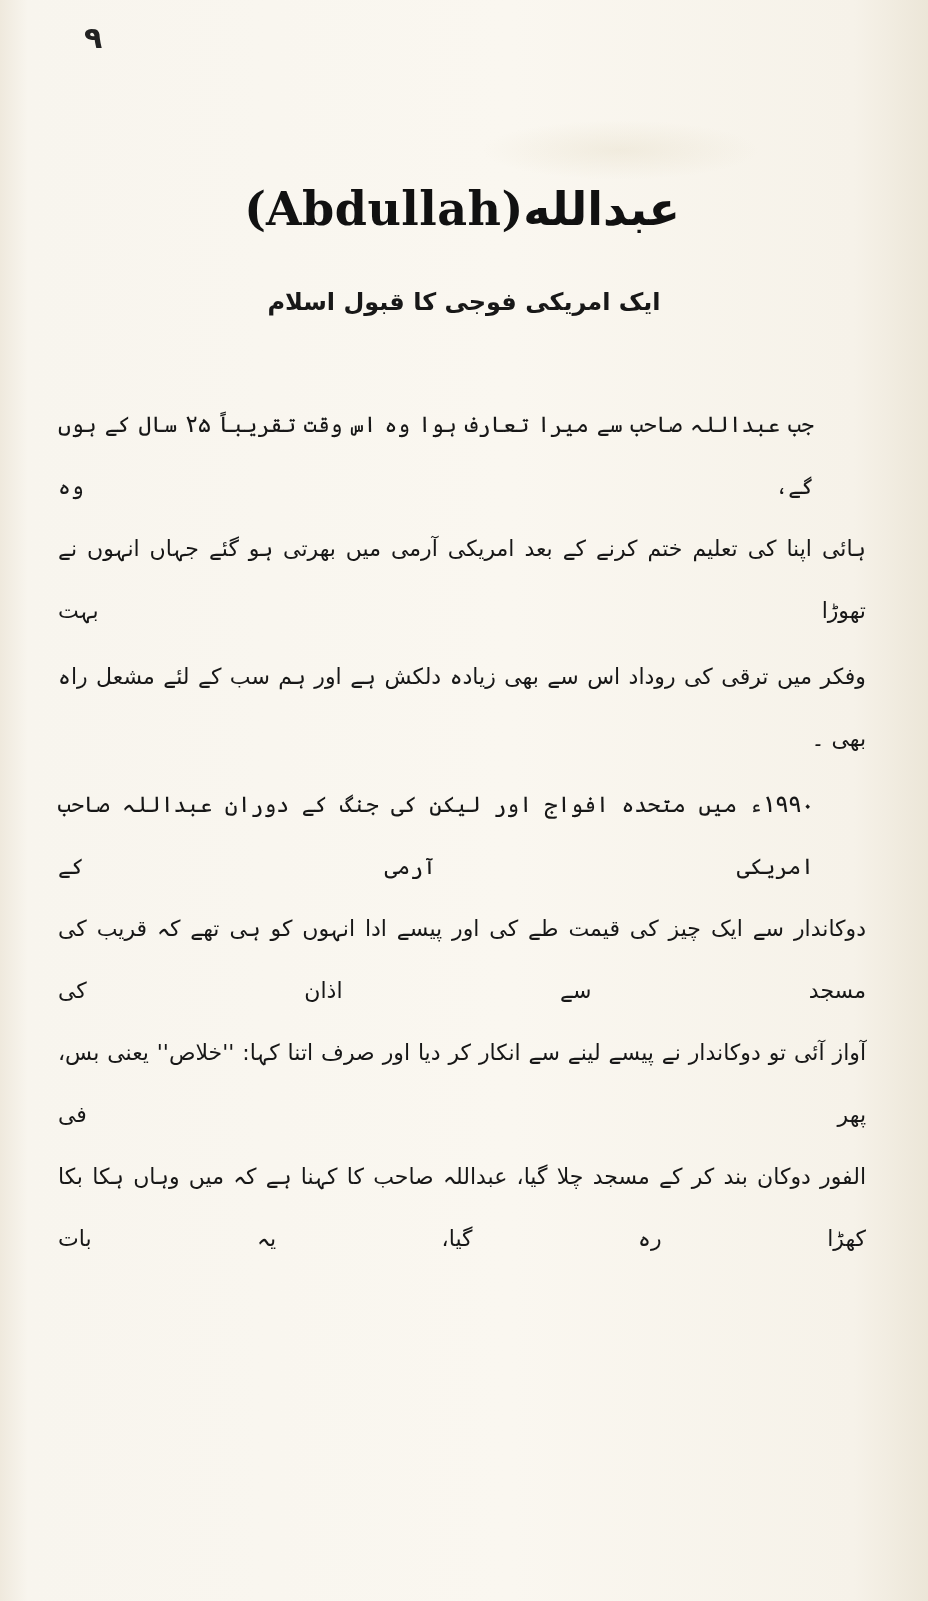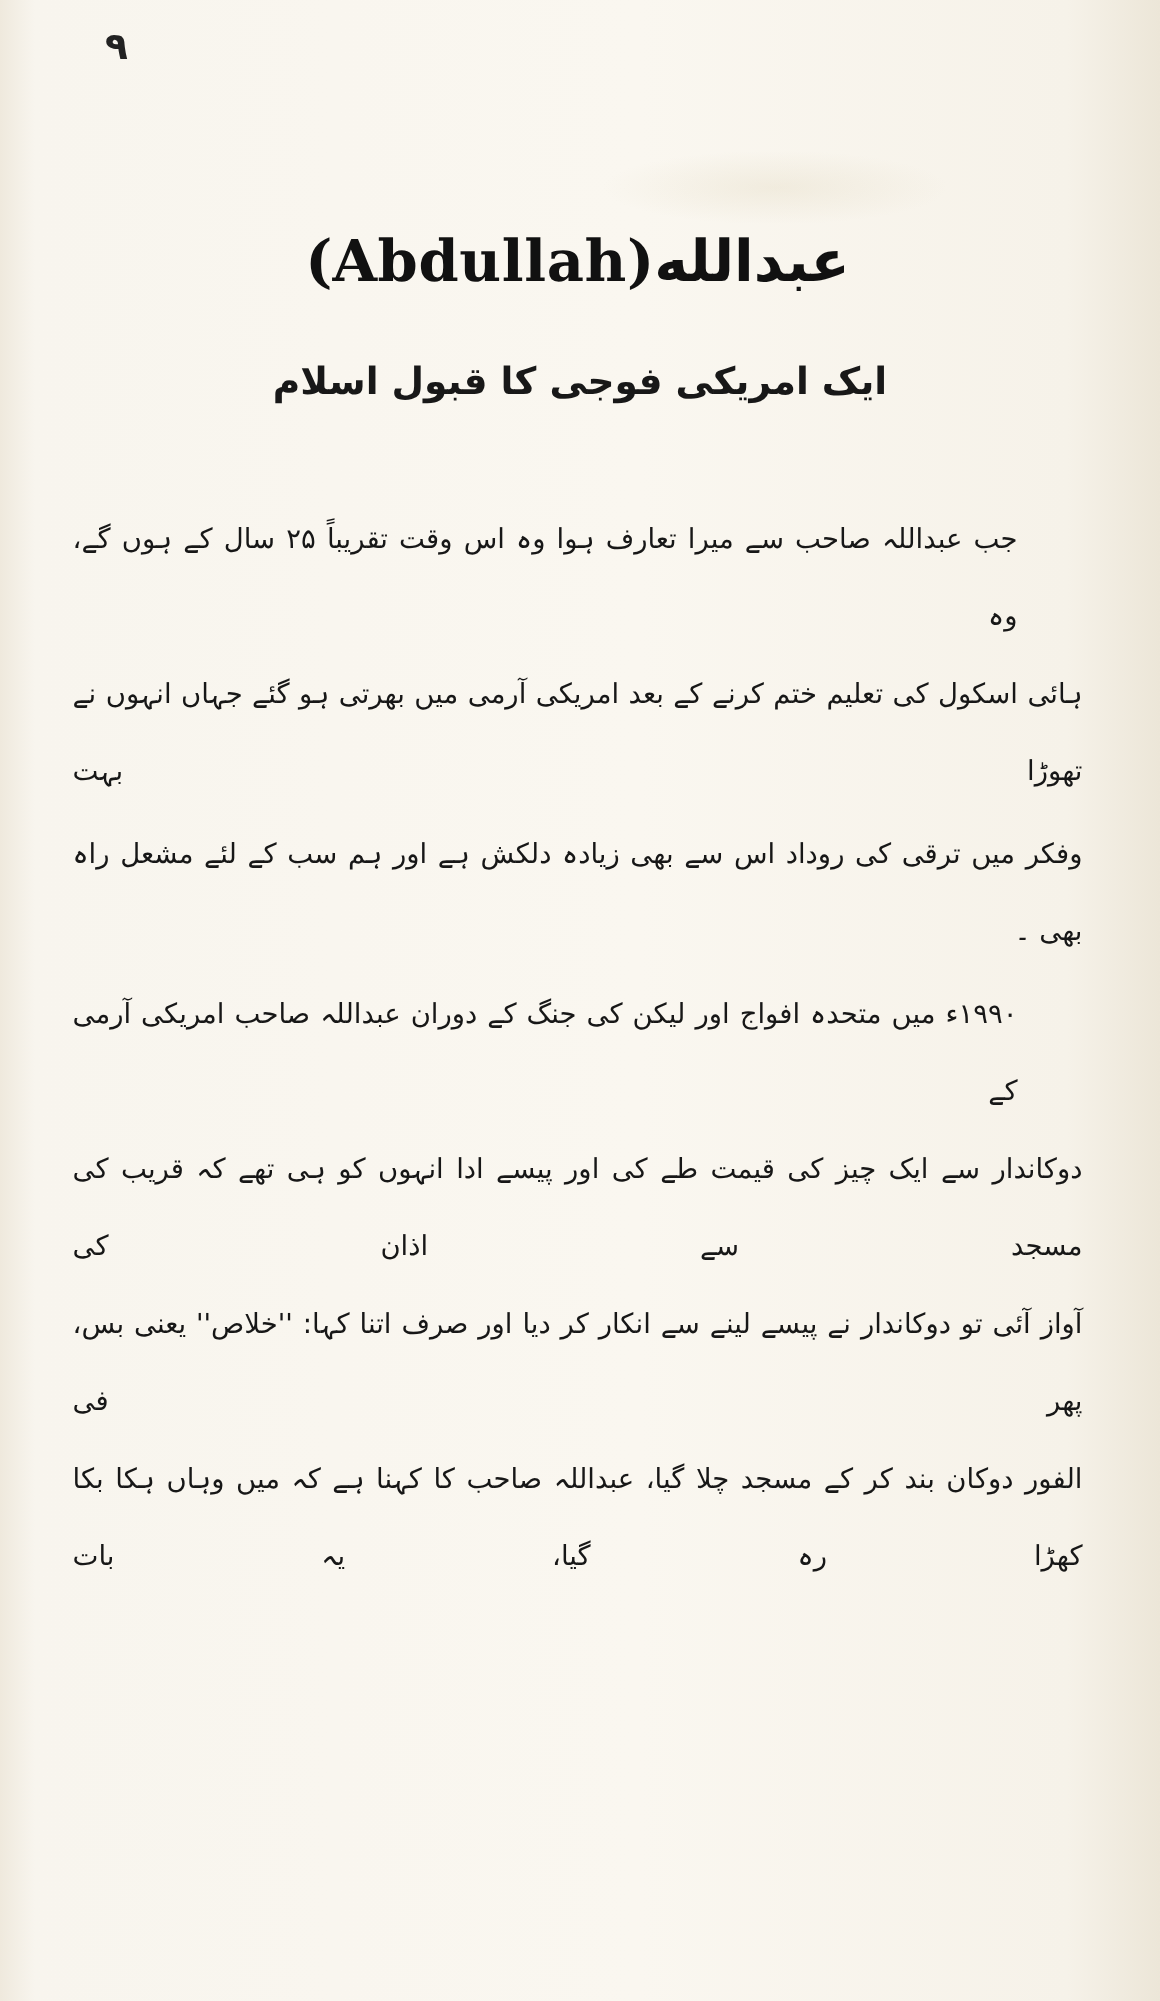--- a/index.html
+++ b/index.html
@@ -37,41 +37,42 @@
     letter-spacing: 0.5px;
     direction: rtl;
     unicode-bidi: plaintext;
   }
   .title .latin {
     font-family: "DejaVu Serif", serif;
   }
   .subtitle {
     margin: 52px 0 0 0;
     text-align: center;
-    font-size: 30px;
+    font-size: 24px;
     font-weight: bold;
     color: #181818;
   }
   .body-text {
     margin: 78px 62px 0 58px;
     font-size: 22px;
     font-weight: 500;
     line-height: 62px;
     color: #171717;
   }
   .para {
     margin: 0 0 4px 0;
   }
   .line {
     text-align: justify;
     text-align-last: justify;
     white-space: normal;
   }
   .line.first {
     padding-right: 52px;
+    font-family: Liberation Serif, serif;
   }
   .line.last {
     text-align-last: right;
   }
   
   .scan-smudge {
     position: absolute;
     top: 120px;
     left: 480px;
     width: 280px;
@@ -88,21 +89,21 @@
 
   <div class="page-number">۹</div>
 
   <h1 class="title"><span>عبدالله</span><span class="latin" dir="ltr">(Abdullah)</span></h1>
 
   <h2 class="subtitle">ایک امریکی فوجی کا قبول اسلام</h2>
 
   <div class="body-text">
       <div class="para">
         <div class="line first">جب عبداللہ صاحب سے میرا تعارف ہوا وہ اس وقت تقریباً ۲۵ سال کے ہوں گے، وہ</div>
-        <div class="line">ہائی اسکول کی تعلیم ختم کرنے کے بعد امریکی آرمی میں بھرتی ہو گئے جہاں انہوں نے تھوڑا بہت</div>
+        <div class="line">ہائی اپنا کی تعلیم ختم کرنے کے بعد امریکی آرمی میں بھرتی ہو گئے جہاں انہوں نے تھوڑا بہت</div>
       </div>
       <div class="para">
         <div class="line last">وفکر میں ترقی کی روداد اس سے بھی زیادہ دلکش ہے اور ہم سب کے لئے مشعل راہ بھی ۔</div>
       </div>
       <div class="para">
         <div class="line first">۱۹۹۰ء میں متحدہ افواج اور لیکن کی جنگ کے دوران عبداللہ صاحب امریکی آرمی کے</div>
         <div class="line">دوکاندار سے ایک چیز کی قیمت طے کی اور پیسے ادا انہوں کو ہی تھے کہ قریب کی مسجد سے اذان کی</div>
         <div class="line">آواز آئی تو دوکاندار نے پیسے لینے سے انکار کر دیا اور صرف اتنا کہا: ''خلاص'' یعنی بس، پھر فی</div>
         <div class="line">الفور دوکان بند کر کے مسجد چلا گیا، عبداللہ صاحب کا کہنا ہے کہ میں وہاں ہکا بکا کھڑا رہ گیا، یہ بات</div>
       </div>

